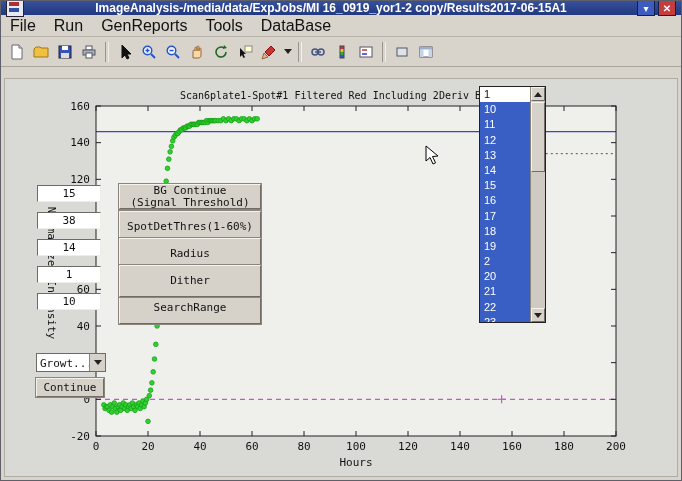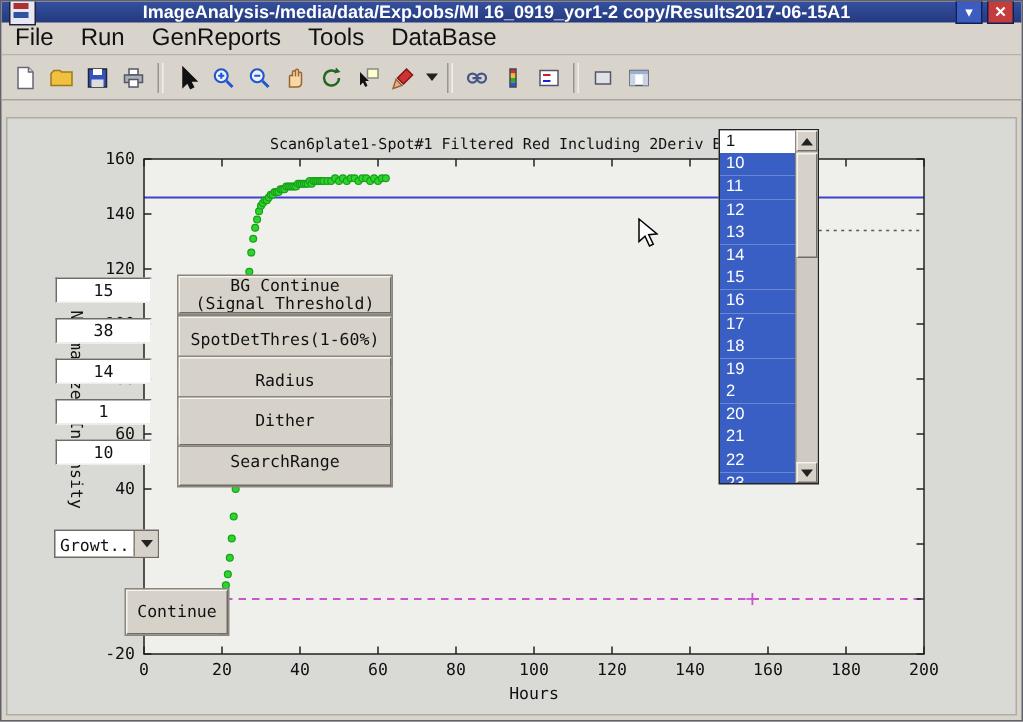--- a/index.html
+++ b/index.html
@@ -40,21 +40,21 @@
         border:1px solid;border-color:#6e6a64 #f0ede6 #f0ede6 #6e6a64;text-align:center;
         font:11px "DejaVu Sans Mono",monospace;padding:0;color:#111;}
   .pbtn{position:absolute;left:118px;width:142px;height:32px;box-sizing:border-box;background:#d6d2ca;
         border:1px solid;border-color:#f6f3ec #716d66 #716d66 #f6f3ec;outline:1px solid #8a867e;
         font:11px "DejaVu Sans Mono",monospace;color:#111;display:flex;flex-direction:column;
         align-items:center;justify-content:center;overflow:hidden;line-height:12px;cursor:default;}
   .combo{position:absolute;left:35px;top:352px;width:70px;height:19px;box-sizing:border-box;background:#fff;
          border:1px solid #6e6a64;display:flex;align-items:stretch;}
   .combo-text{flex:1;font:11px "DejaVu Sans Mono",monospace;padding:3px 2px 0 3px;overflow:hidden;white-space:nowrap;color:#111;}
   .combo-arrow{width:15px;background:#d6d2ca;border-left:1px solid #8a867e;display:flex;align-items:center;justify-content:center;}
-  .btn-continue{position:absolute;left:35px;top:392px;width:68px;height:30px;flex-direction:row;margin-left:48px;}
+  .btn-continue{position:absolute;left:35px;top:377px;width:68px;height:19px;flex-direction:row;}
   
   .popup{position:absolute;left:478px;top:85px;width:67px;height:237px;background:#fff;border:1px solid #222;
          box-sizing:border-box;display:flex;z-index:40;}
   .lb-rows{flex:1;overflow:hidden;}
   .lb-row{height:15.2px;line-height:15.2px;padding-left:4px;font-size:11px;background:#3a5fc4;color:#fff;cursor:default;}
   .lb-current{background:#ffffff;color:#111;}
   .sbar{width:15px;background:#cfcbc3;border-left:1px solid #8a867e;position:relative;box-sizing:border-box;}
   .sb-btn{position:absolute;left:0;width:14px;height:14px;background:#d6d2ca;border:1px solid;
           border-color:#f6f3ec #716d66 #716d66 #f6f3ec;box-sizing:border-box;display:flex;align-items:center;justify-content:center;}
   .sb-up{top:0;} .sb-down{bottom:0;}

